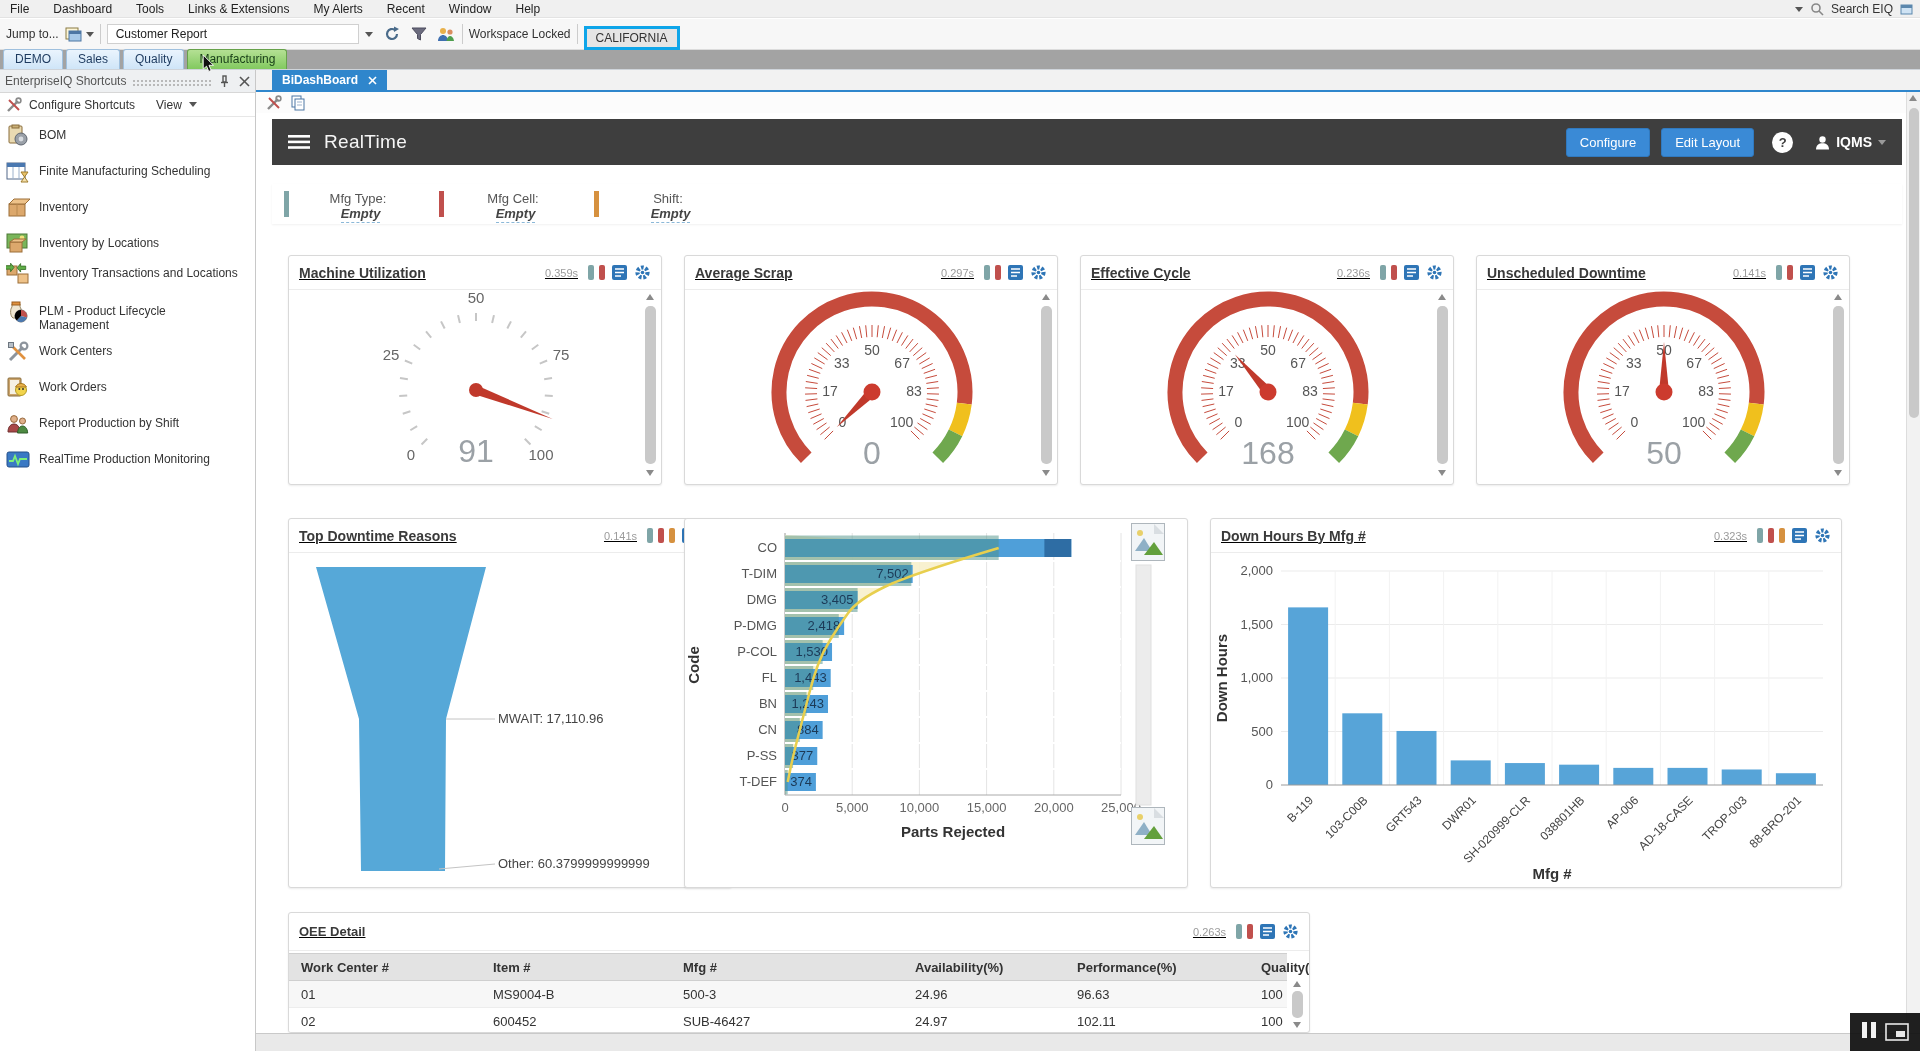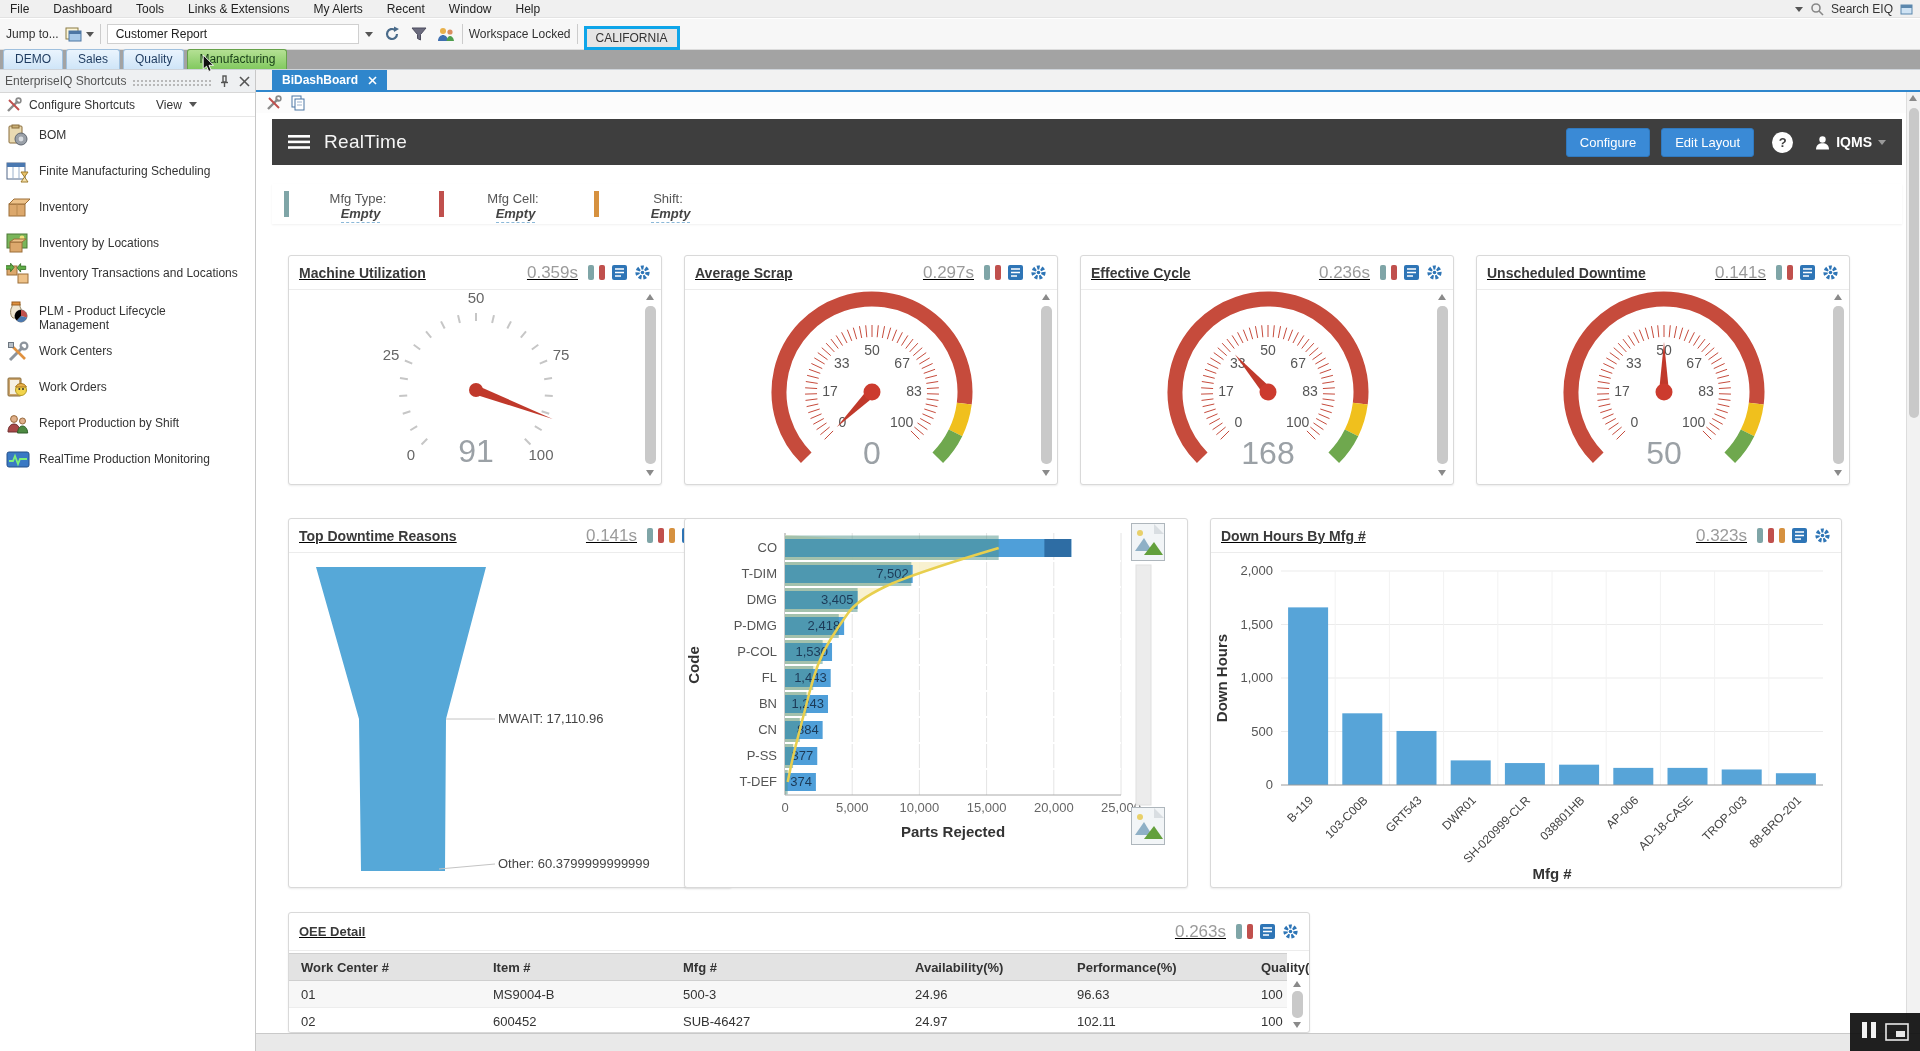--- a/index.html
+++ b/index.html
@@ -54,21 +54,21 @@
     padding-left:12px;box-sizing:border-box;box-shadow:0 1px 2px rgba(0,0,0,.06);}
   .fchip{display:flex;align-items:center;height:26px;padding-left:10px;border-left:5px solid #999;font-size:13px;color:#555;width:118px;flex-direction:column;}
   .fchip .fv{font-weight:bold;font-style:italic;color:#444;margin-left:5px;border-bottom:1px dashed #8bb8d8;padding-bottom:1px;}
 
   
   .widget{position:absolute;background:#fff;border:1px solid #d9d9d9;border-radius:3px;box-sizing:border-box;
     box-shadow:0 1px 2px rgba(0,0,0,.08);overflow:hidden;}
   .whead{height:33px;display:flex;align-items:center;padding:0 10px;border-bottom:1px solid #ececec;text-decoration:underline;}
   .wtitle{font-size:14px;font-weight:bold;color:#3a3a3a;}
   .wspace{flex:1;}
-  .wtime{font-size:17px;color:#9b9b9b;margin-right:5px;margin-left:36px;}
+  .wtime{font-size:11px;color:#9b9b9b;margin-right:5px;margin-left:36px;}
   .minibar{width:6px;height:15px;border-radius:2px;margin-left:5px;}
   .mb-teal{background:#7fa5a7;} .mb-red{background:#c0504d;} .mb-orange{background:#d6913f;}
   .wicon{margin-left:6px;}
   .wscroll{position:absolute;top:38px;right:4px;bottom:8px;width:13px;}
   .sarr{position:absolute;left:2px;width:0;height:0;border-left:4.5px solid transparent;border-right:4.5px solid transparent;}
   .sarr.up{top:0;border-bottom:6px solid #8a8a8a;}
   .sarr.dn{bottom:0;border-top:6px solid #8a8a8a;}
   .sthumb{position:absolute;left:1px;top:12px;bottom:12px;width:11px;background:#c9c9c9;border-radius:5px;}
 
   

